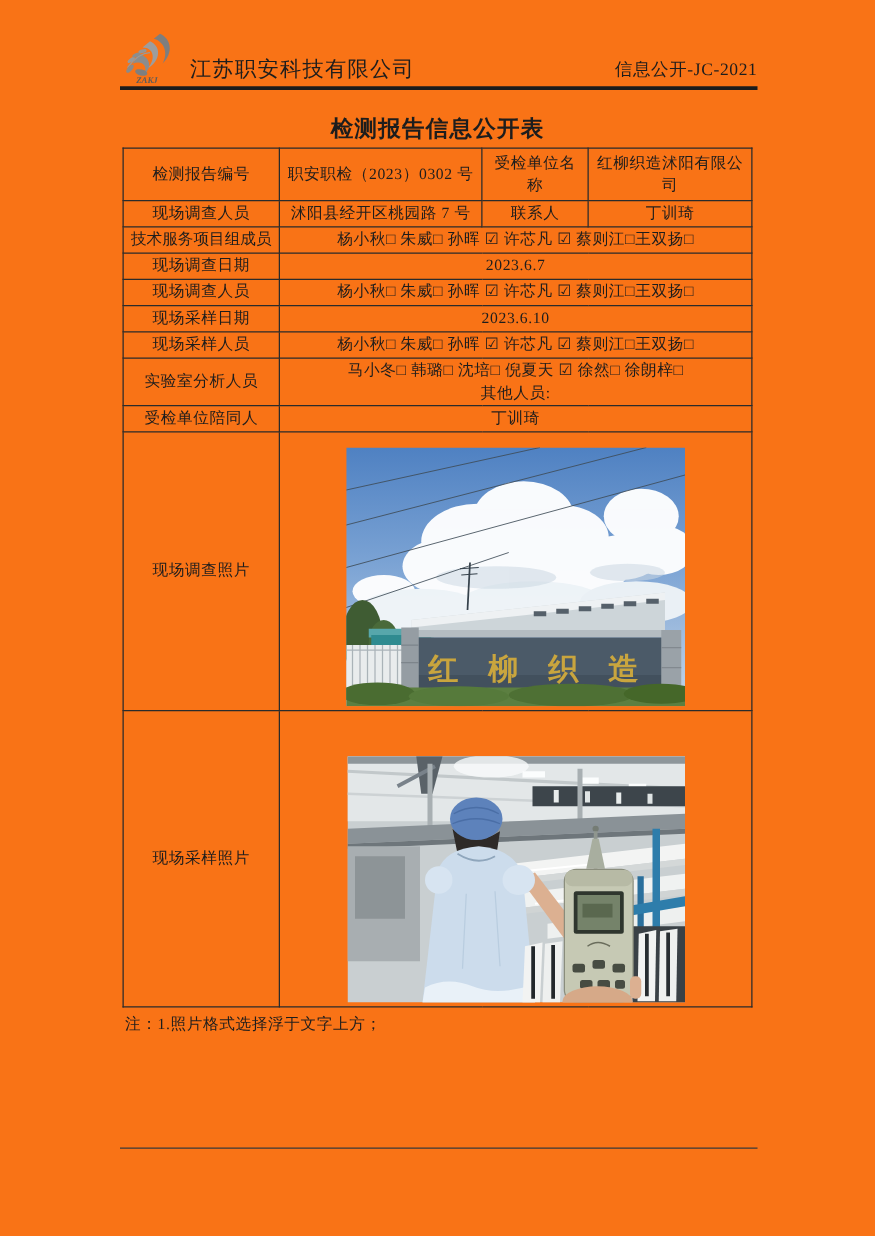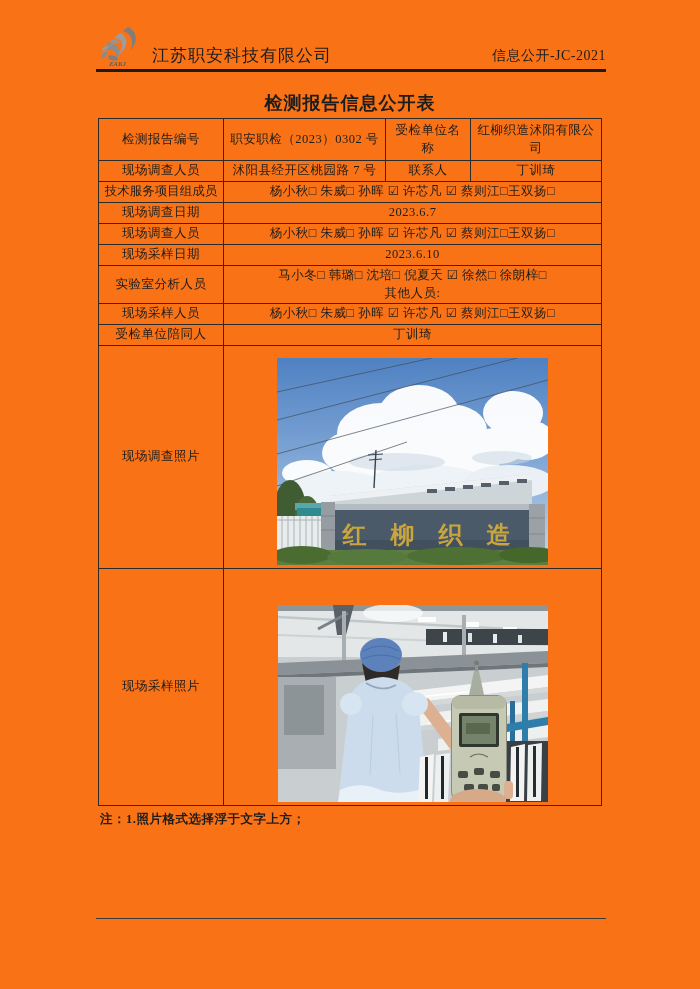--- a/index.html
+++ b/index.html
@@ -29,21 +29,21 @@
   }
   td.lbl{letter-spacing:1px;}
   td.pre{white-space:pre-wrap;}
   .two-line{line-height:1.5;}
   .photo-cell{padding:0;}
   .photo-wrap{display:flex;justify-content:center;}
   .photo-wrap.survey{align-items:flex-start;padding-top:8px;}
   .photo-wrap.sampling{align-items:flex-start;padding-top:32px;}
   .photo-frame{display:block;}
   
-  .note{position:absolute;left:100px;top:811px;font-size:12.5px;letter-spacing:.5px;font-weight:bold;}
+  .note{position:absolute;left:100px;top:811px;font-size:12.5px;letter-spacing:.5px;}
   .foot-rule{position:absolute;left:96px;top:918px;width:510px;height:1px;background:#3a3a3a;}
   .foot-text{position:absolute;left:0;top:923px;width:100%;text-align:center;
              font-size:12.5px;letter-spacing:2px;}
 </style>
 </head>
 <body>
 
 <div class="page">
 
   <svg class="hdr-logo" viewBox="0 0 52 44">
@@ -100,31 +100,31 @@
     <tr style="height:21px">
       <td class="lbl">现场调查人员</td>
       <td colspan="3" class="pre">杨小秋□ 朱威□ 孙晖 ☑ 许芯凡 ☑ 蔡则江□王双扬□</td>
     </tr>
 
     <tr style="height:21px">
       <td class="lbl">现场采样日期</td>
       <td colspan="3">2023.6.10</td>
     </tr>
 
+    <tr style="height:21px">
+      <td class="lbl">现场采样人员</td>
+      <td colspan="3" class="pre">杨小秋□ 朱威□ 孙晖 ☑ 许芯凡 ☑ 蔡则江□王双扬□</td>
+    </tr>
+
     <tr style="height:38px">
       <td class="lbl">实验室分析人员</td>
       <td colspan="3" class="two-line">
         <div class="pre">马小冬□ 韩璐□  沈培□ 倪夏天 ☑ 徐然□ 徐朗梓□</div>
         <div>其他人员:</div>
       </td>
-    </tr>
-
-    <tr style="height:21px">
-      <td class="lbl">现场采样人员</td>
-      <td colspan="3" class="pre">杨小秋□ 朱威□ 孙晖 ☑ 许芯凡 ☑ 蔡则江□王双扬□</td>
     </tr>
 
     <tr style="height:21px">
       <td class="lbl">受检单位陪同人</td>
       <td colspan="3">丁训琦</td>
     </tr>
 
     <tr style="height:223px">
       <td class="lbl">现场调查照片</td>
       <td colspan="3" class="photo-cell">

